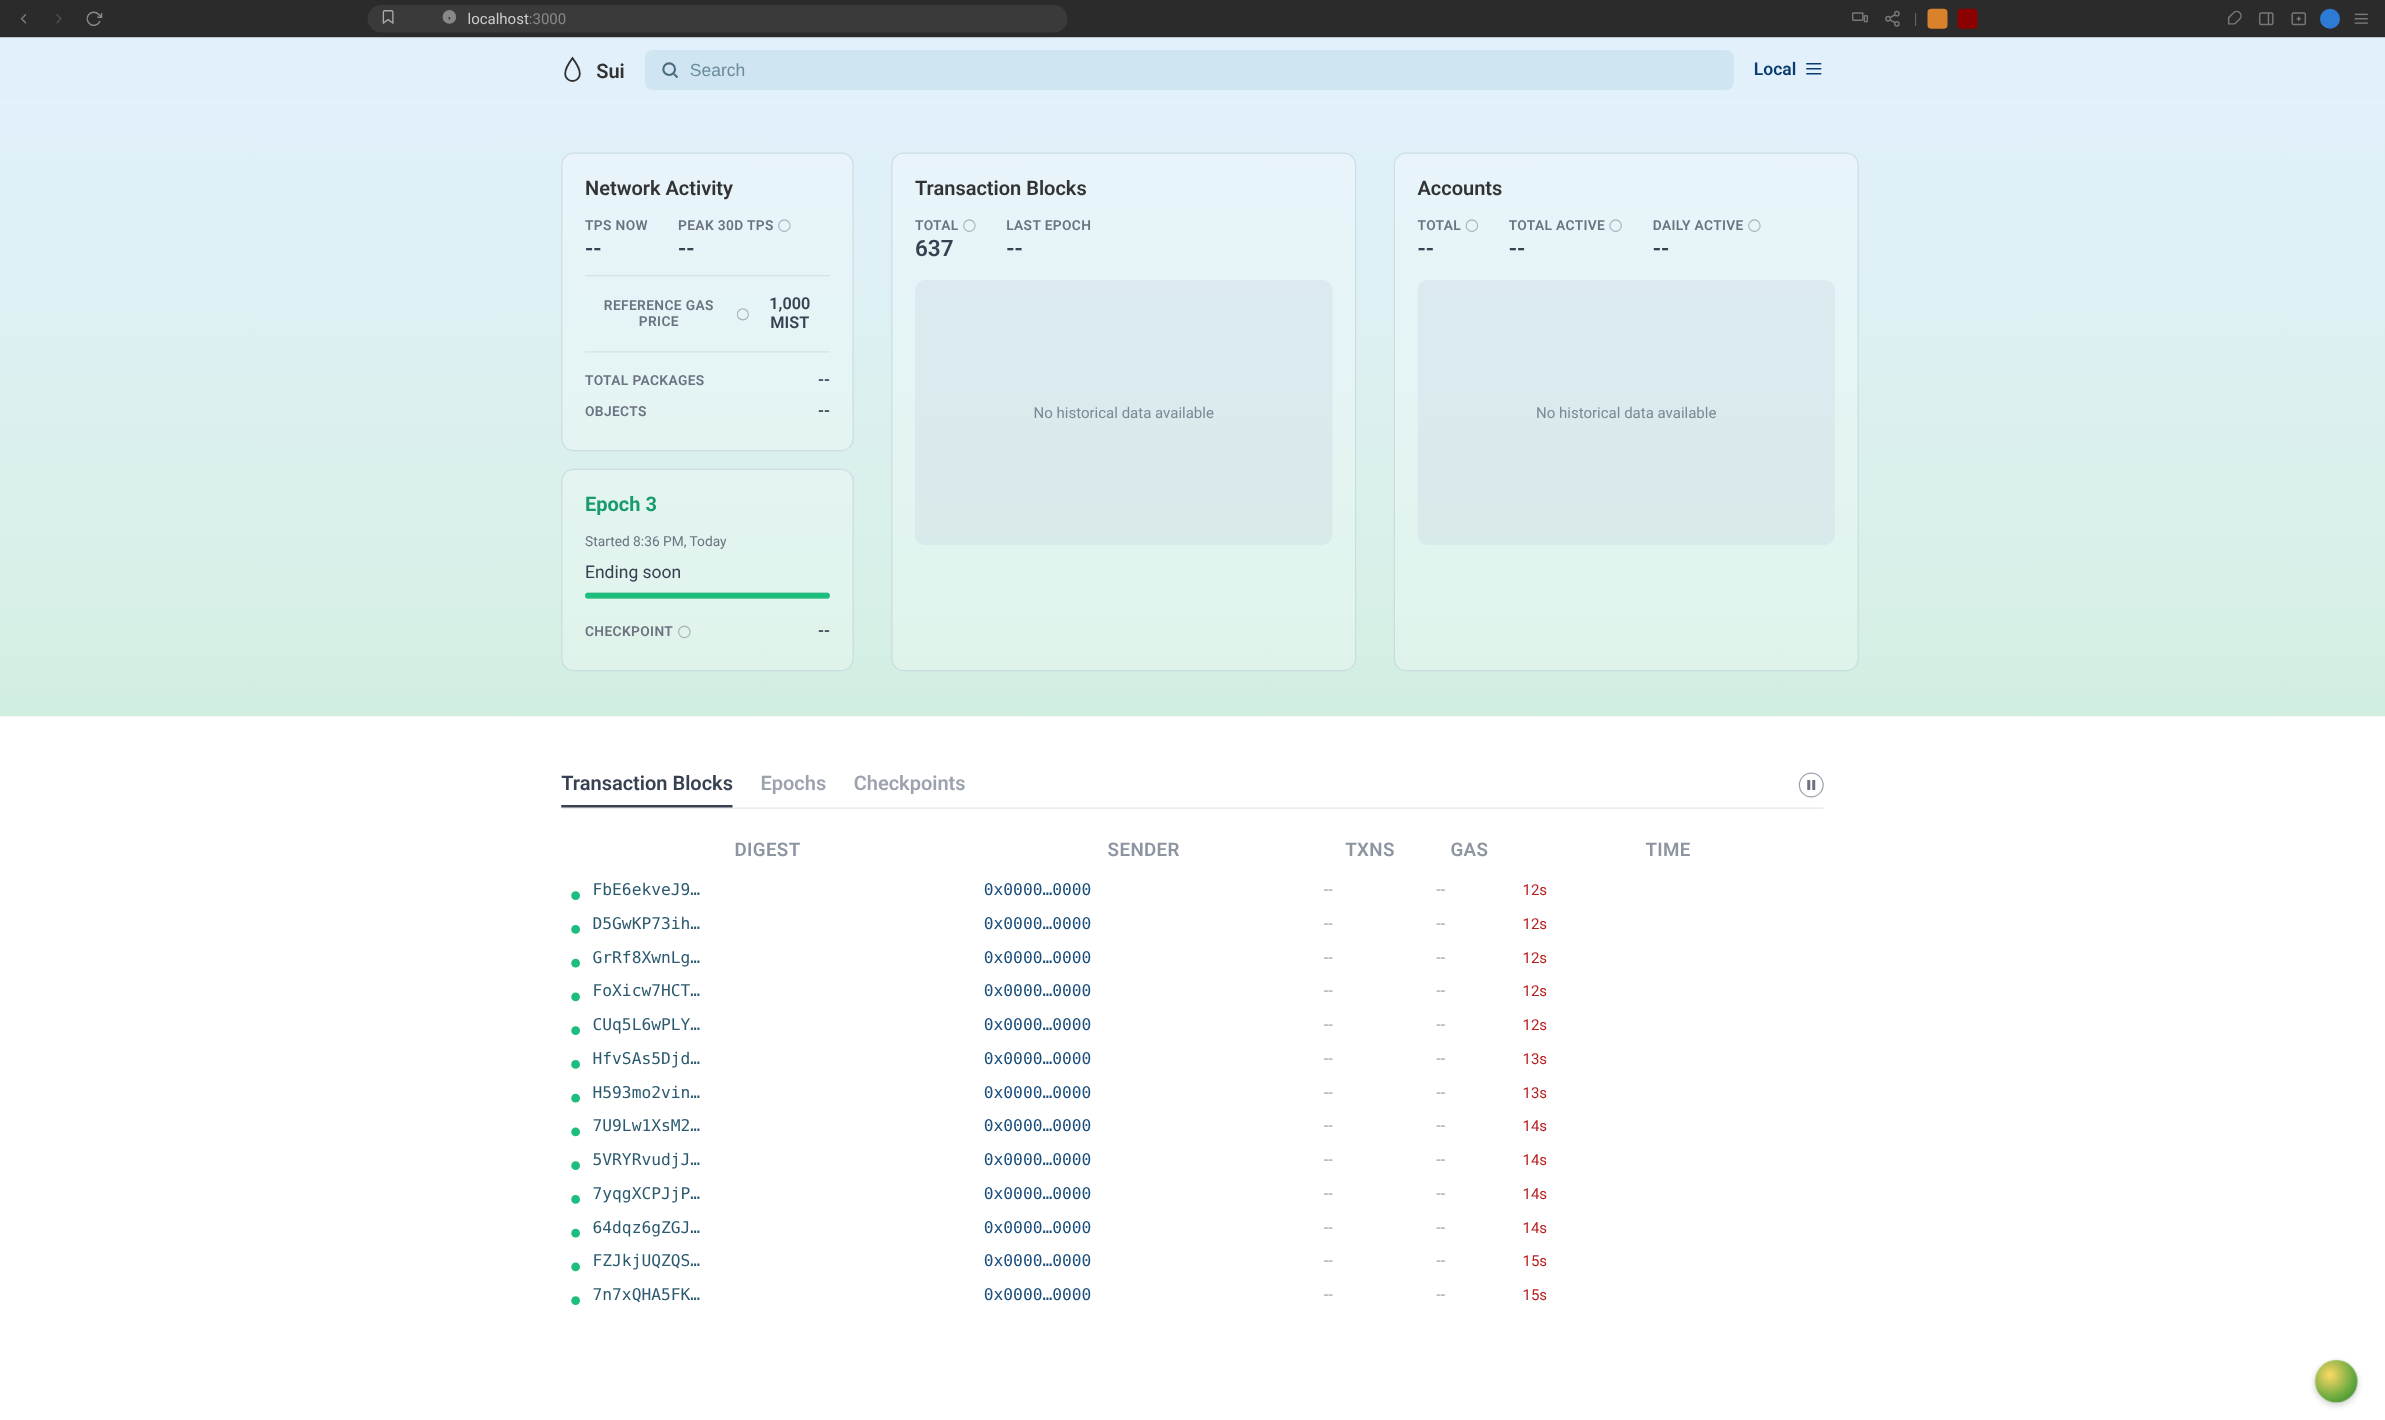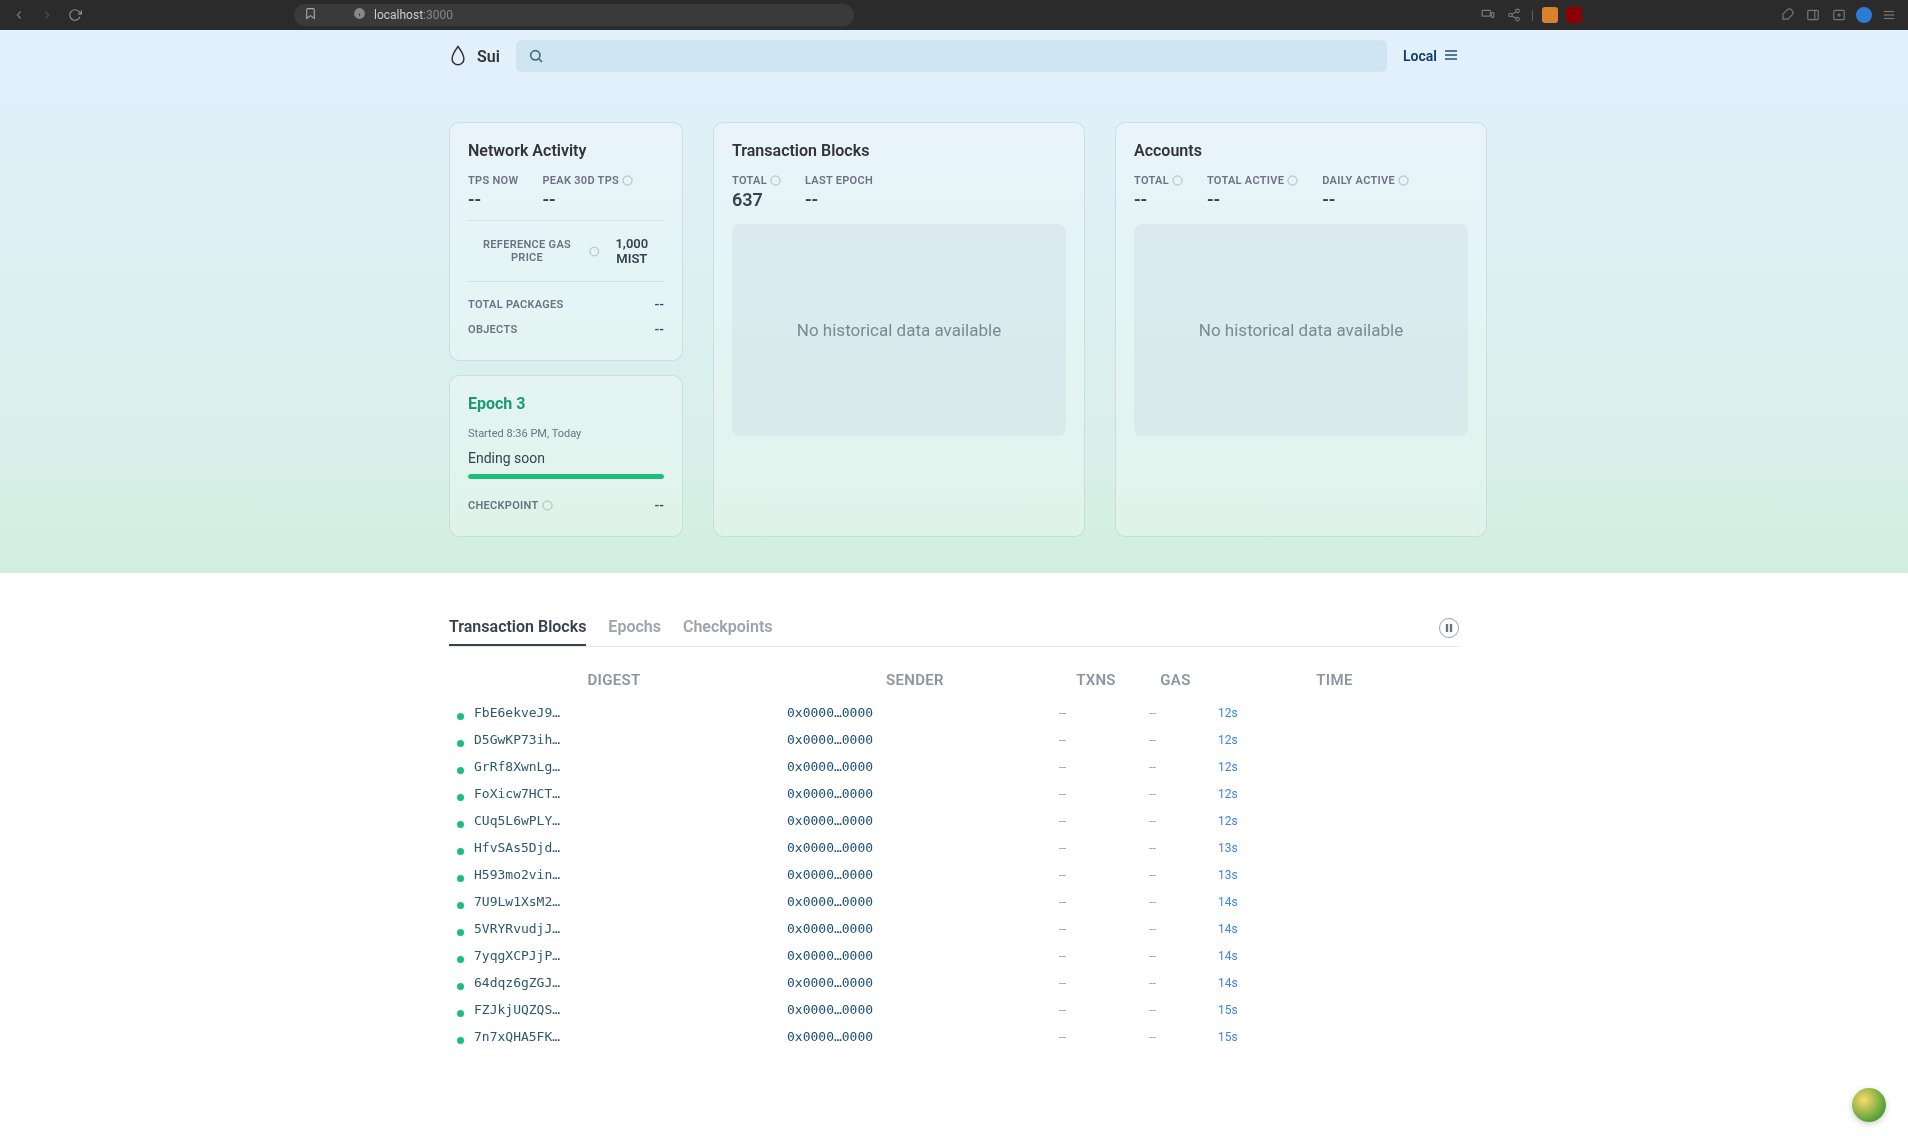--- a/index.html
+++ b/index.html
@@ -38,21 +38,21 @@
 .card h2 { font-size:16px; font-weight:600; color:#333; margin-bottom:14px; }
 .stat-row { display:flex; gap:24px; margin-bottom:10px; }
 .stat-label { font-size:11px; font-weight:600; color:#6b7280; letter-spacing:0.3px; display:flex; align-items:center; gap:3px; }
 .stat-label svg { width:11px; height:11px; opacity:0.5; }
 .stat-value { font-size:18px; font-weight:600; color:#374151; margin-top:2px; }
 .stat-small { font-size:13px; font-weight:600; color:#374151; }
 .line-row { display:flex; justify-content:space-between; align-items:center; padding:5px 0;text-align:center; }
 .line-label { font-size:11px; font-weight:600; color:#6b7280; letter-spacing:0.3px; }
 .line-value { font-size:13px; font-weight:600; color:#374151; }
 .divider { height:1px; background:rgba(180,200,210,0.4); margin:10px 0; }
-.chart-placeholder { background:rgba(200,215,225,0.35); border-radius:8px; height:212px; display:flex; align-items:center; justify-content:center; color:#7a8a94; font-size:17px; margin-top:14px; }
+.chart-placeholder { background:rgba(200,215,225,0.35); border-radius:8px; height:212px; display:flex; align-items:center; justify-content:center; color:#7a8a94; font-size:12px; margin-top:14px; }
 
 .epoch-card h2 { color:#1a9b6e; font-weight:700; }
 .epoch-sub { font-size:11px; color:#6b7280; margin-bottom:10px; }
 .epoch-end { font-size:14px; color:#374151; margin-bottom:8px; }
 .progress { height:5px; background:#c0d8cc; border-radius:3px; overflow:hidden; margin-bottom:14px; }
 .progress-fill { height:100%; background:#1dbd7e; width:100%; border-radius:3px; }
 
 
 .content { max-width:1010px; margin:0 auto; padding:36px 0; }
 .tabs-row { display:flex; align-items:center; border-bottom:1px solid #e5e7eb; margin-bottom:18px; }
@@ -68,21 +68,21 @@
 .col-digest { width:330px; }
 .col-sender { width:272px; }
 .col-txns { width:90px; }
 .col-gas { width:69px; }
 .col-time { width:auto; }
 .digest-cell { display:flex; align-items:flex-end; gap:10px; }
 .dot { width:7px; height:7px; background:#1dbd7e; border-radius:50%; flex-shrink:0; }
 .mono { font-family:ui-monospace,Menlo,Consolas,monospace; color:#2b5a6f; font-size:13px; font-weight:500; }
 .sender-link { color:#1a4e7c; font-family:ui-monospace,Menlo,Consolas,monospace; font-size:13px; font-weight:500; }
 .dash-cell { color:#9ca3af; font-size:13px; }
-.time-cell { color:#3b82f6; font-size:12px; }
+.time-cell { color:#b91c1c; font-size:12px; }
 
 
 .float-avatar { position:fixed; right:22px; bottom:14px; width:34px; height:34px; border-radius:50%; background:radial-gradient(circle at 35% 35%, #ffd966 0%, #6aaa3f 60%, #2e7d32 100%); box-shadow:0 2px 6px rgba(0,0,0,0.2); }
 </style>
 </head>
 <body>
 
 <div class="browser-chrome">
   <div class="chrome-btn">
       <svg viewBox="0 0 24 24" fill="none" stroke="#aaa" stroke-width="2">
@@ -169,20 +169,21 @@
         <svg viewBox="0 0 24 30" fill="none" stroke="#333" stroke-width="2">
             <path d="M12 2 C6 10 4 14 4 19 a8 8 0 0 0 16 0 c0-5-2-9-8-17z"></path>
           </svg>
         <span>Sui</span>
       </div>
       <div class="search-wrap">
         <svg viewBox="0 0 24 24" fill="none" stroke="currentColor" stroke-width="2.5">
             <circle cx="11" cy="11" r="7"></circle>
             <line x1="21" y1="21" x2="16.65" y2="16.65"></line>
           </svg>
+        <input type="text" placeholder="Search" style="">
       </div>
       <div class="network-sel">
         <span>Local</span>
         <svg viewBox="0 0 24 18" fill="none" stroke="currentColor" stroke-width="2">
             <line x1="3" y1="3" x2="21" y2="3"></line>
             <line x1="3" y1="9" x2="21" y2="9"></line>
             <line x1="3" y1="15" x2="21" y2="15"></line>
           </svg>
       </div>
     </div>

